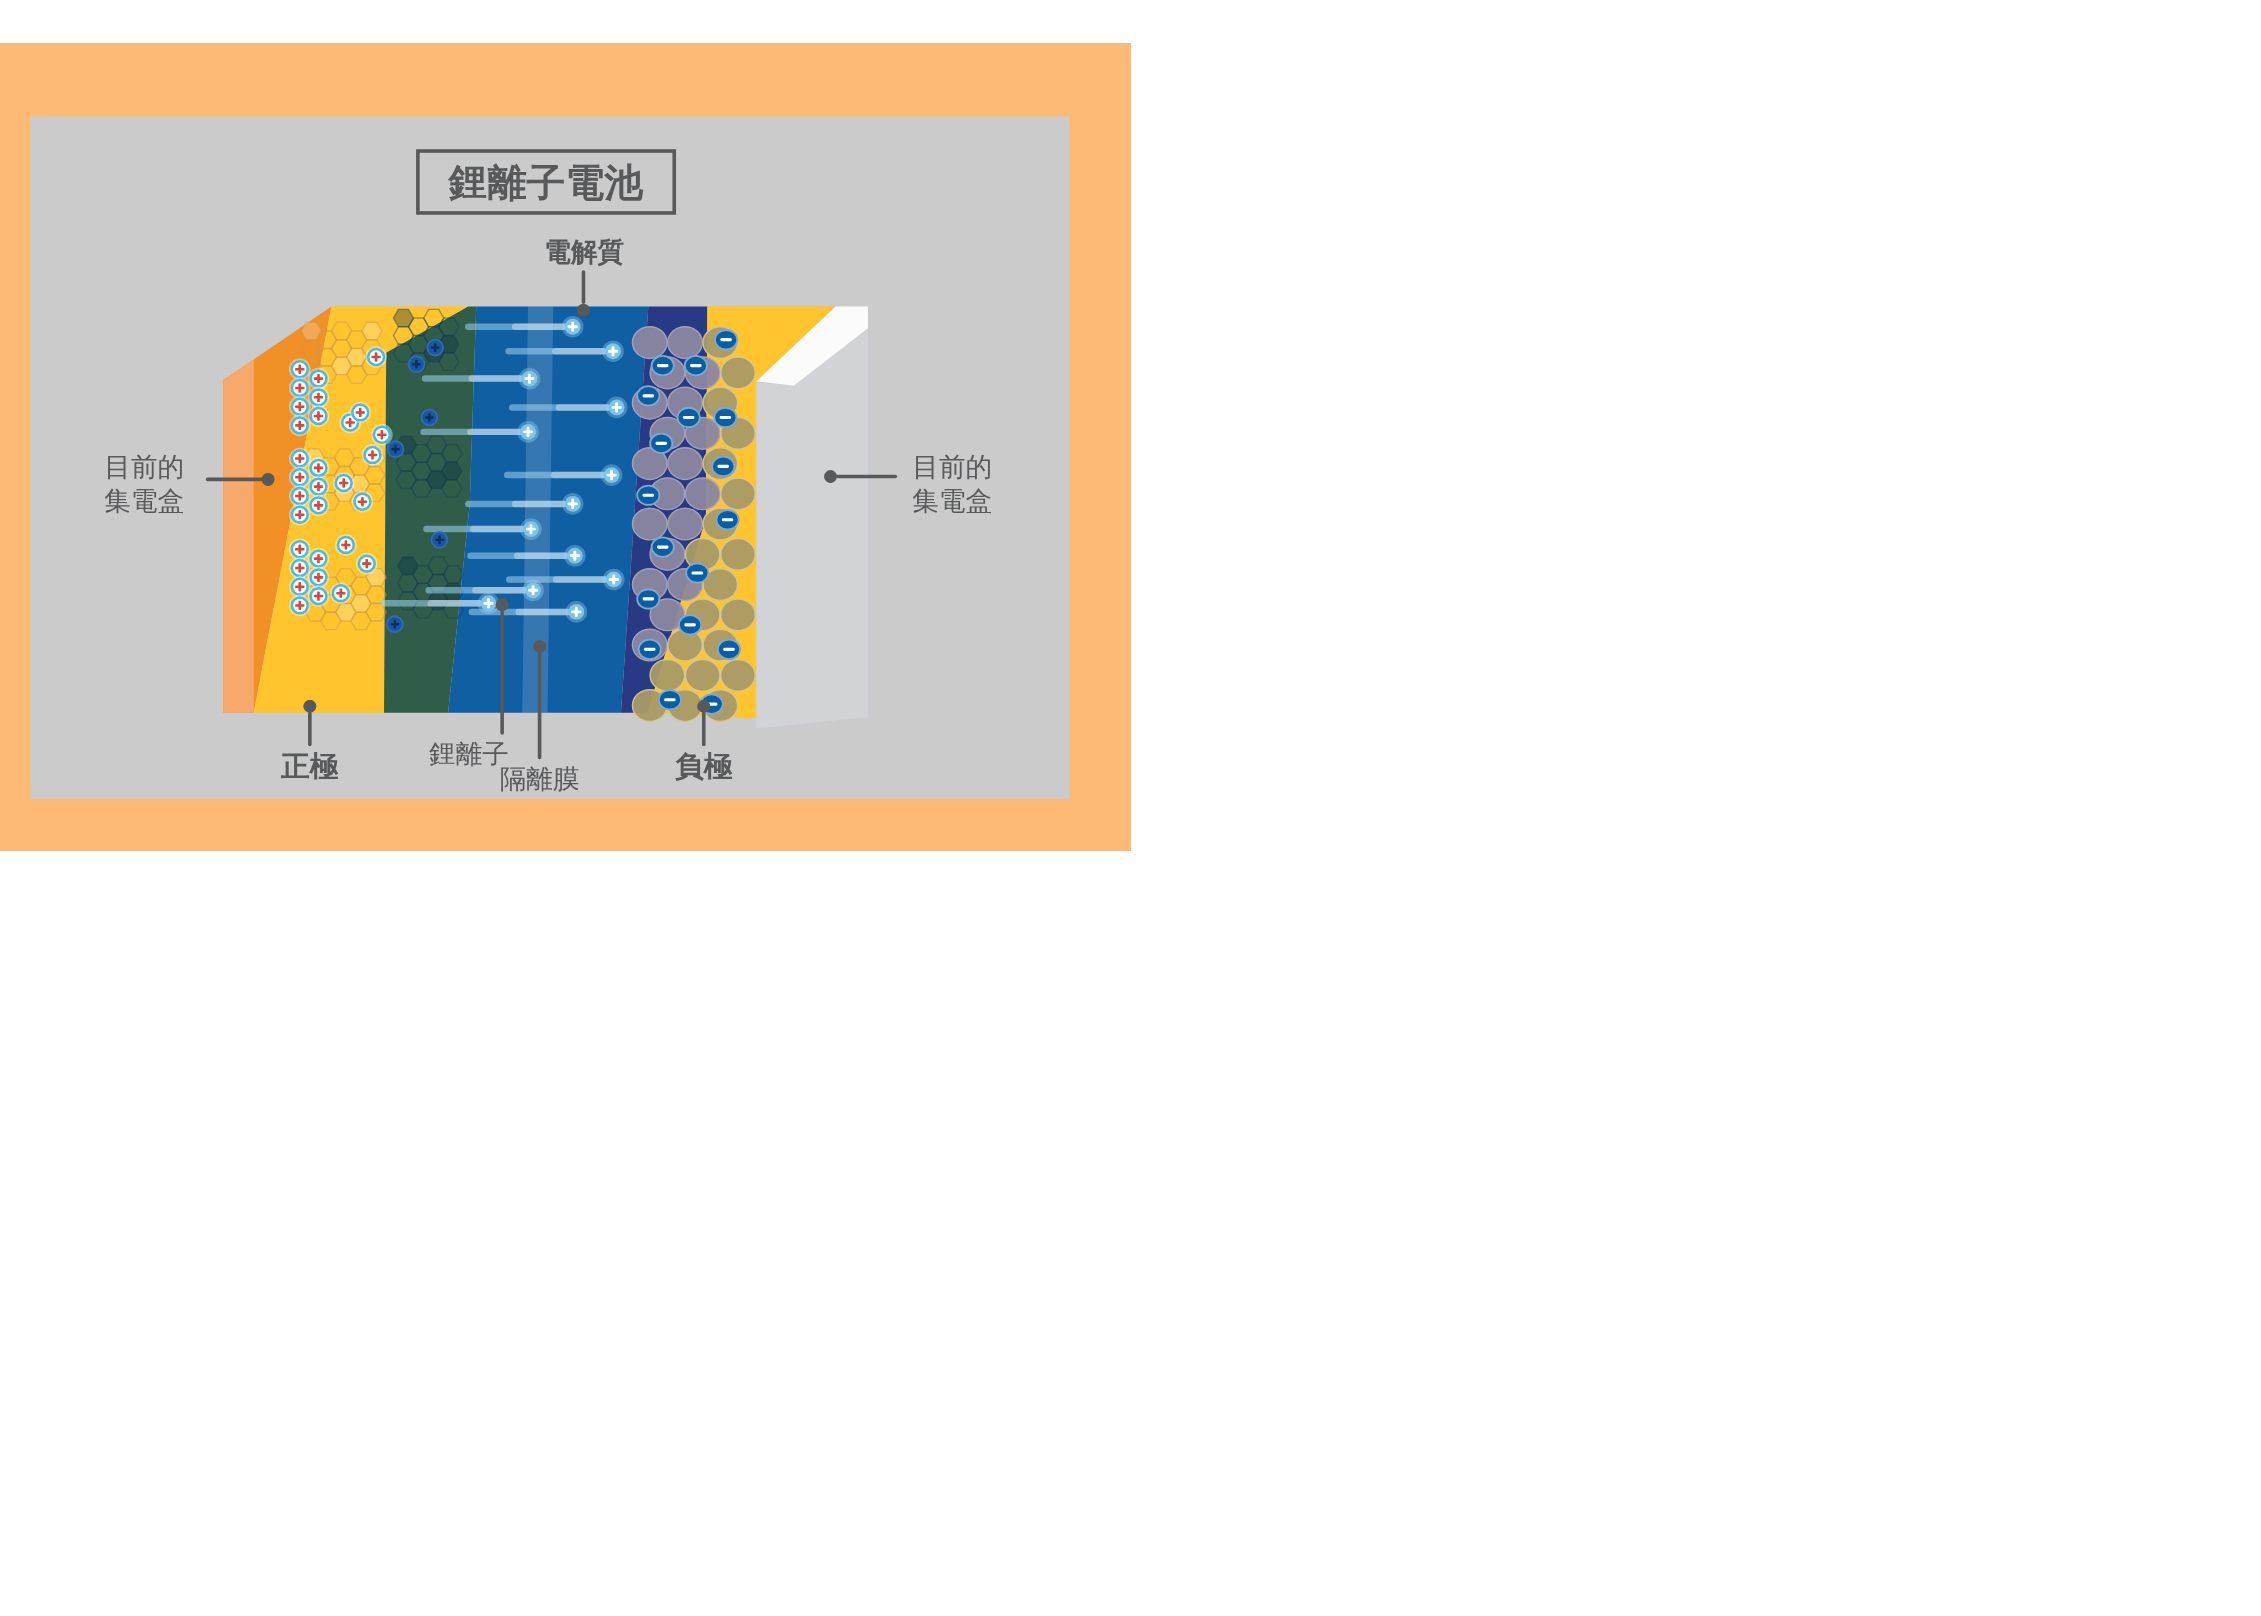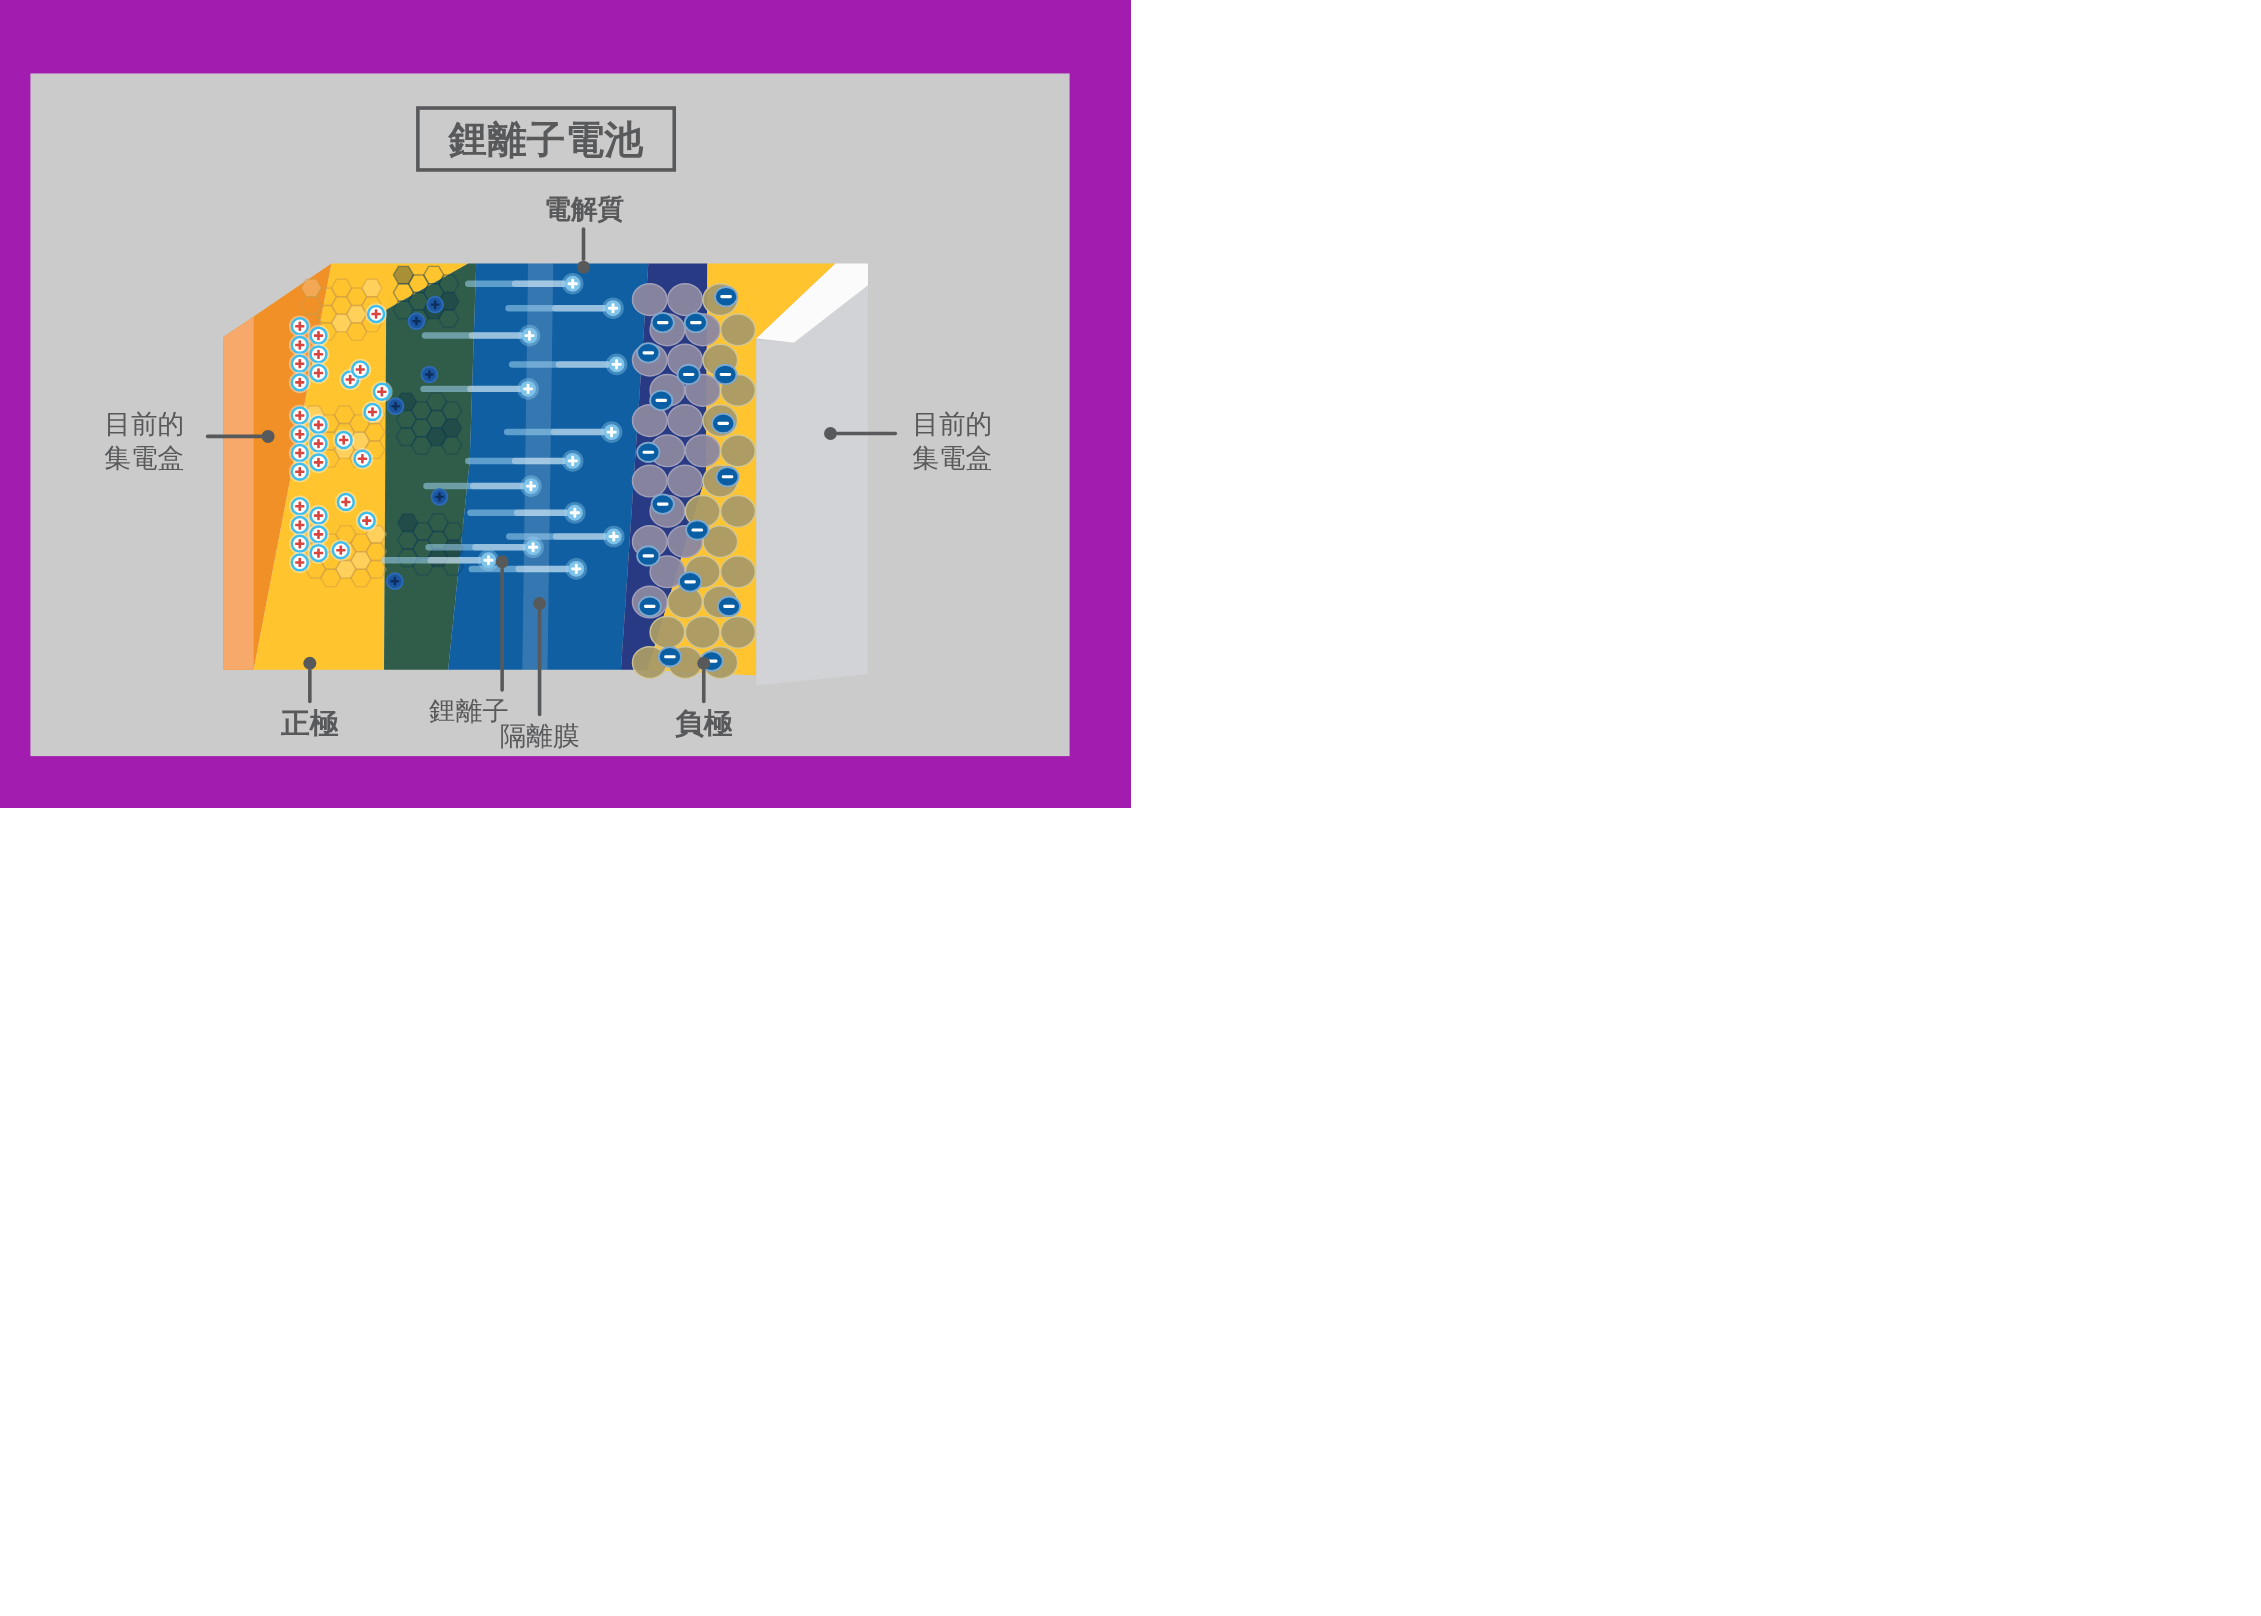--- a/index.html
+++ b/index.html
@@ -1,16 +1,16 @@
 <!DOCTYPE html>
 <html style="font-size:11.5px"><head>
 <meta charset="utf-8">
 <style>
   html,body{margin:0;padding:0;background:#ffffff;}
-  .page{position:relative;width:1131px;height:808px;background:#a21caf;overflow:hidden;}
+  .page{position:relative;width:1131px;height:808px;background:#fdba74;overflow:hidden;margin-top:43px;}
   svg{display:block;}
   .lbl{font-family:"Liberation Sans","DejaVu Sans",sans-serif;fill:#58595B;}
   .lbl-bold{font-weight:bold;}
   .leader{stroke:#58595B;stroke-width:5;stroke-linecap:round;}
   .leader-dot{fill:#58595B;}
 </style>
 </head>
 <body>
 
 <div class="page">

